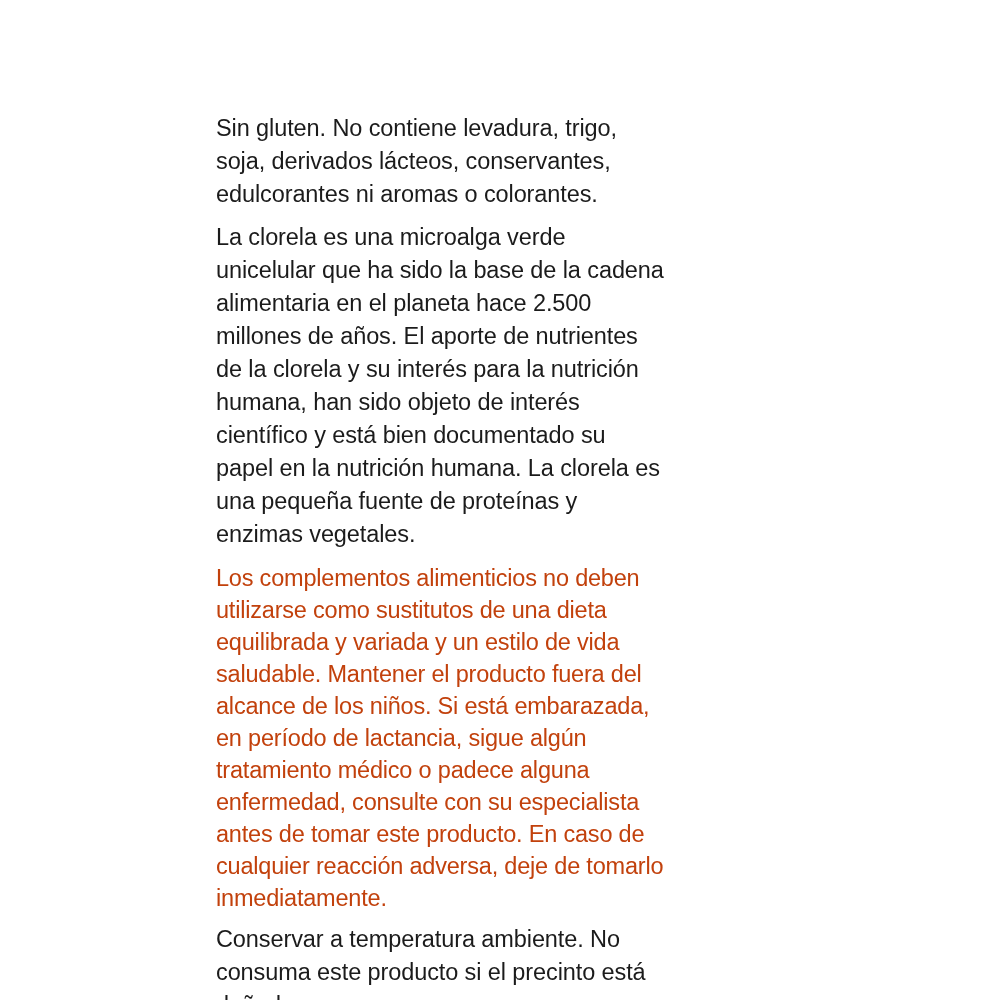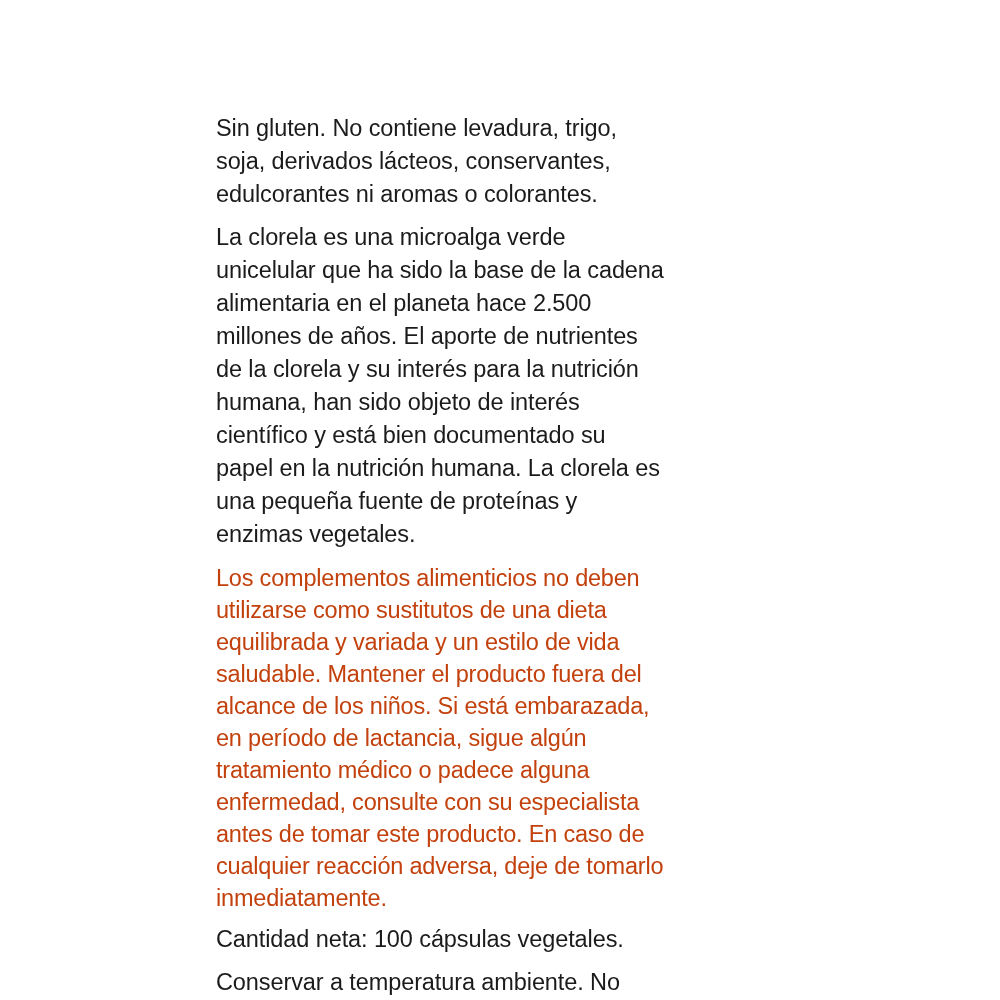--- a/index.html
+++ b/index.html
@@ -47,17 +47,16 @@
 <div class="label-page">
 
   <p class="para tight">Sin gluten. No contiene levadura, trigo, soja, derivados lácteos, conservantes, edulcorantes ni aromas o colorantes.</p>
 
   <p class="para">La clorela es una microalga verde unicelular que ha sido la base de la cadena alimentaria en el planeta hace 2.500 millones de años. El aporte de nutrientes de la clorela y su interés para la nutrición humana, han sido objeto de interés científico y está bien documentado su papel en la nutrición humana. La clorela es una pequeña fuente de proteínas y enzimas vegetales.</p>
 
   <p class="para bold">Los complementos alimenticios no deben utilizarse como sustitutos de una dieta equilibrada y variada y un estilo de vida saludable. Mantener el producto fuera del alcance de los niños. Si está embarazada, en período de lactancia, sigue algún tratamiento médico o padece alguna enfermedad, consulte con su especialista antes de tomar este producto. En caso de cualquier reacción adversa, deje de tomarlo inmediatamente.</p>
 
 
 
-  <p class="para tight">Cantidad neta: 100 cápsulas vegetales.</p>
 
   <p class="para tight">Conservar a temperatura ambiente. No consuma este producto si el precinto está dañado.</p>
 
 </div>
 
 </body></html>

